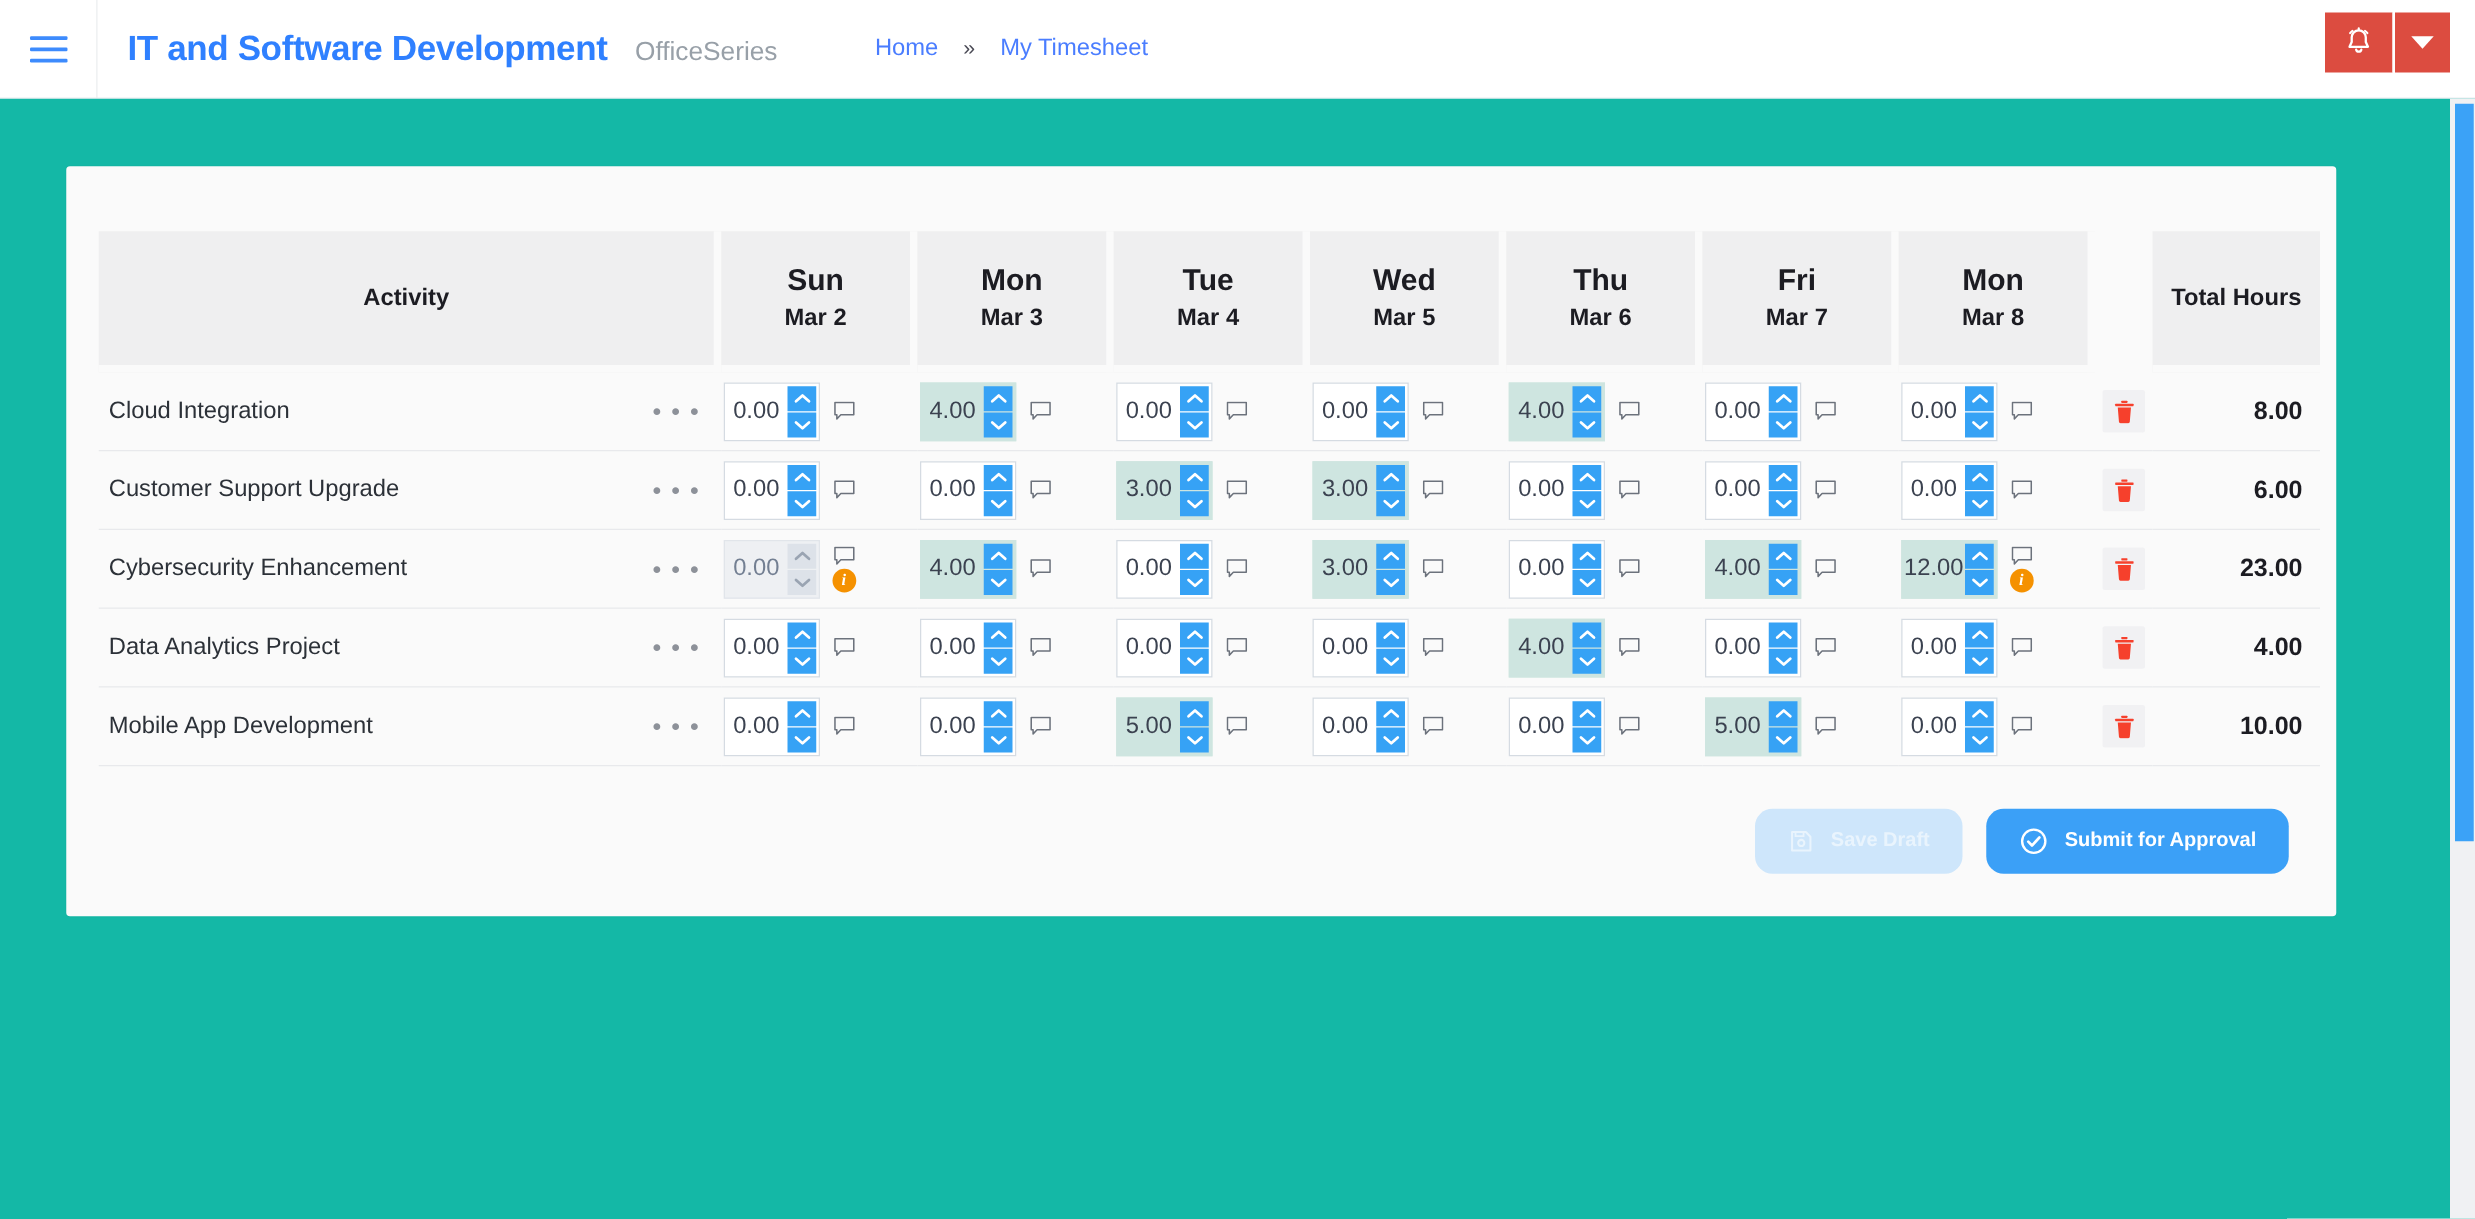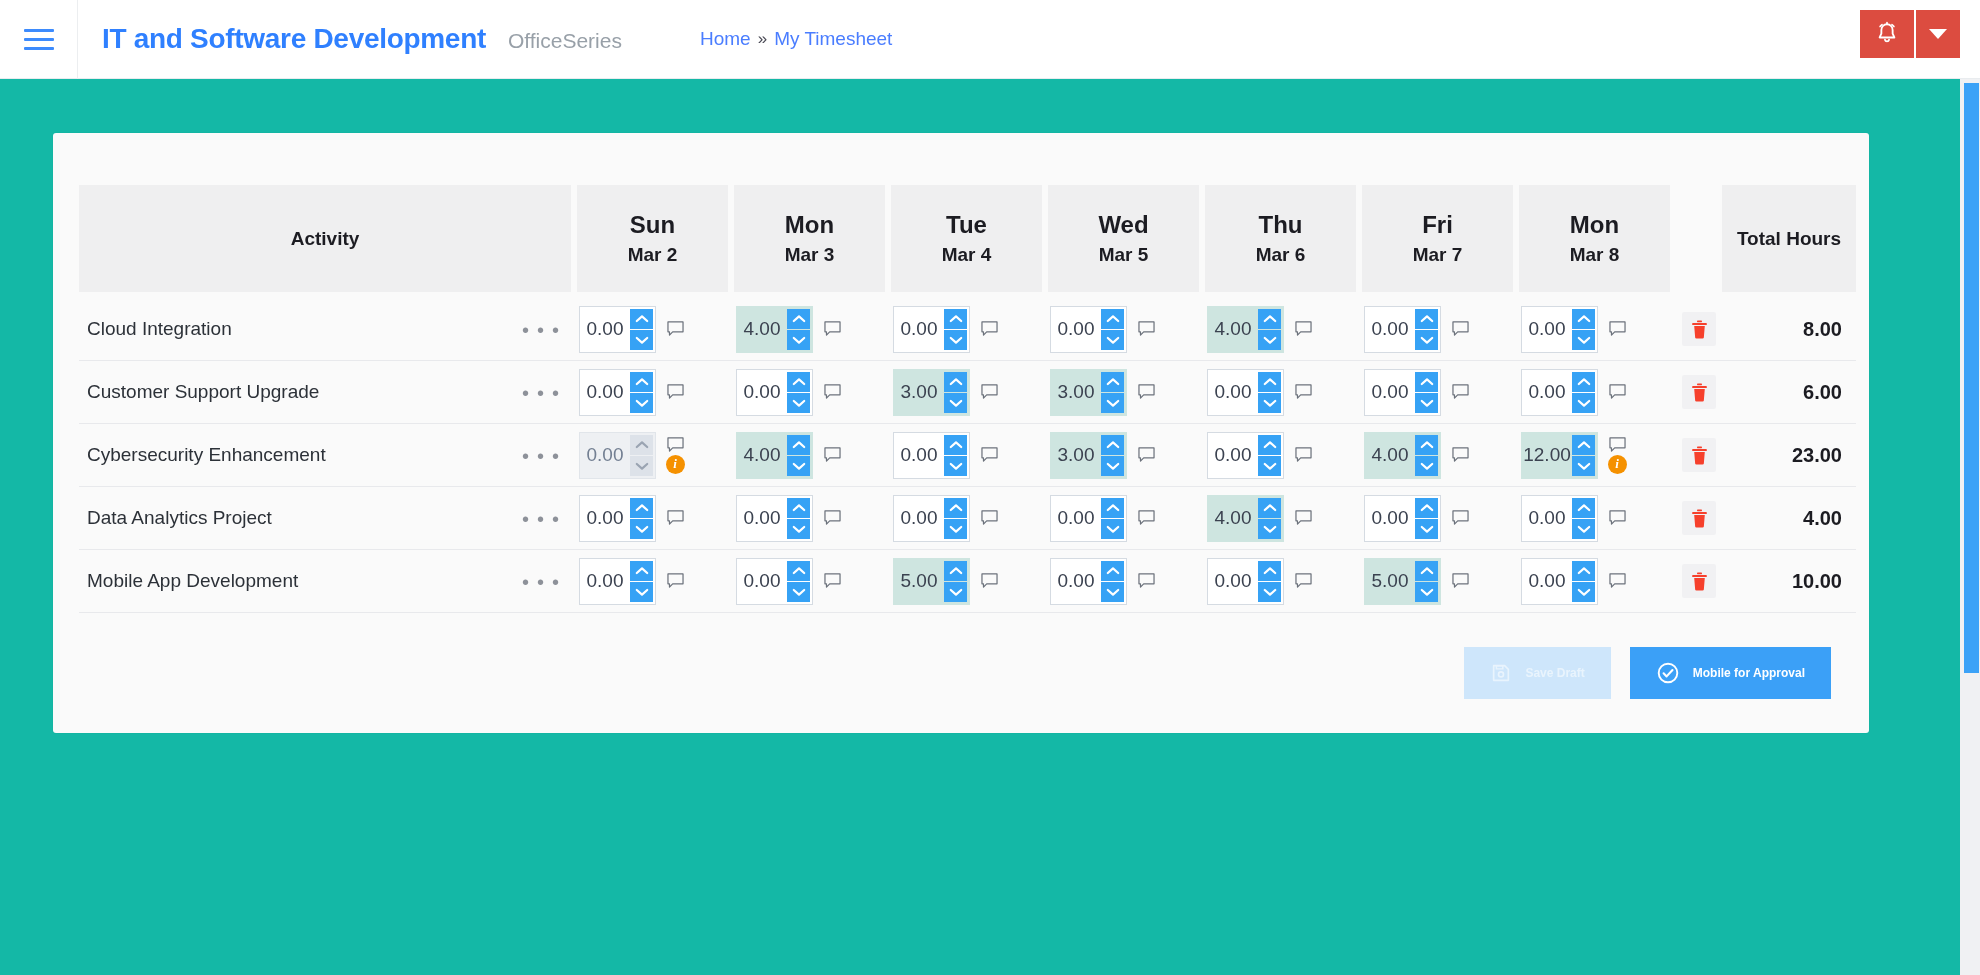--- a/index.html
+++ b/index.html
@@ -30,21 +30,21 @@
   .brand-wrap { display: flex; align-items: baseline; padding-left: 24px; }
   .brand-title {
     font-size: 28px; font-weight: bold; color: #2f80ff;
     letter-spacing: -0.3px; white-space: nowrap;
   }
   .brand-sub {
     font-size: 21px; color: #98a0a8; margin-left: 22px; white-space: nowrap; text-align: center;
   }
 
   .breadcrumb {
-    display: flex; align-items: center; gap: 7px;
+    display: flex; align-items: center; gap: 20px;
     margin-left: 78px; font-size: 19px;
   }
   .crumb-link { color: #4a7dff; cursor: pointer; }
   .crumb-sep { color: #4a4a55; font-size: 17px; }
   .crumb-current { color: #4a7dff; }
 
   .topbar-right {
     position: absolute; right: 20px; top: 10px;
     display: flex; align-items: stretch; height: 48px;
   }
@@ -185,22 +185,22 @@
   td.sum-cell { text-align: center; font-size: 20px; color: #1c1c22; padding-right: 36px; }
   td.grand-total { text-align: right; padding-right: 14px; font-size: 23px; font-weight: bold; color: #0f1115; }
 
   
   .actions {
     display: flex; justify-content: flex-end; align-items: center;
     gap: 19px; margin-top: 34px; padding-right: 12px;
   }
   .btn {
     height: 52px; display: inline-flex; align-items: center; gap: 13px;
-    padding: 0 26px; border: none; border-radius: 0;
-    font-size: 12px; font-weight: bold; cursor: pointer;
+    padding: 0 26px; border: none; border-radius: 14px;
+    font-size: 16px; font-weight: bold; cursor: pointer;
   }
   .btn-draft { background: #cee6fb; color: #e9f4fd; }
   .btn-submit { background: #3ba0f7; color: #ffffff; }
 
   
   .scrollbar-track {
     position: absolute; right: 0; top: 0;
     width: 20px; height: 896px; background: #f0f1f3;
   }
   .scrollbar-thumb {
@@ -1239,21 +1239,21 @@
           <circle cx="12" cy="13.5" r="2.7" fill="none" stroke="#e9f4fd" stroke-width="1.8"></circle>
           <path d="M7 4h7v3.5H7z" fill="none" stroke="#e9f4fd" stroke-width="1.6"></path>
         </svg>
         <span>Save Draft</span>
       </button>
       <button class="btn btn-submit">
         <svg width="24" height="24" viewBox="0 0 24 24">
           <circle cx="12" cy="12" r="9.3" fill="none" stroke="#ffffff" stroke-width="1.9"></circle>
           <path d="M7.6 12.3l3 3.1 5.9-6.4" fill="none" stroke="#ffffff" stroke-width="2.1" stroke-linecap="round" stroke-linejoin="round"></path>
         </svg>
-        <span>Mobile for Approval</span>
+        <span>Submit for Approval</span>
       </button>
     </div>
   </div>
 
   <div class="scrollbar-track">
     <div class="scrollbar-thumb"></div>
   </div>
 </div>
 
 </body></html>

